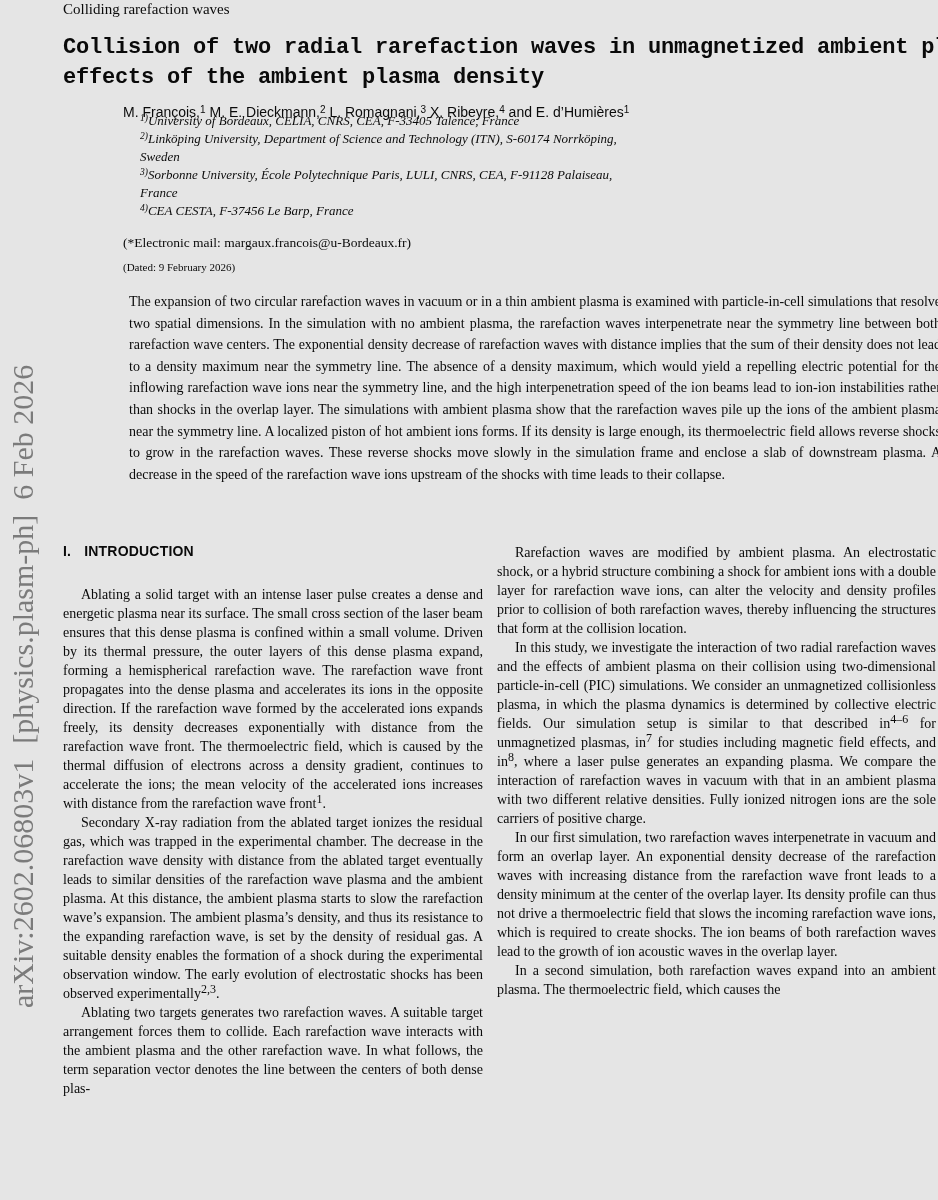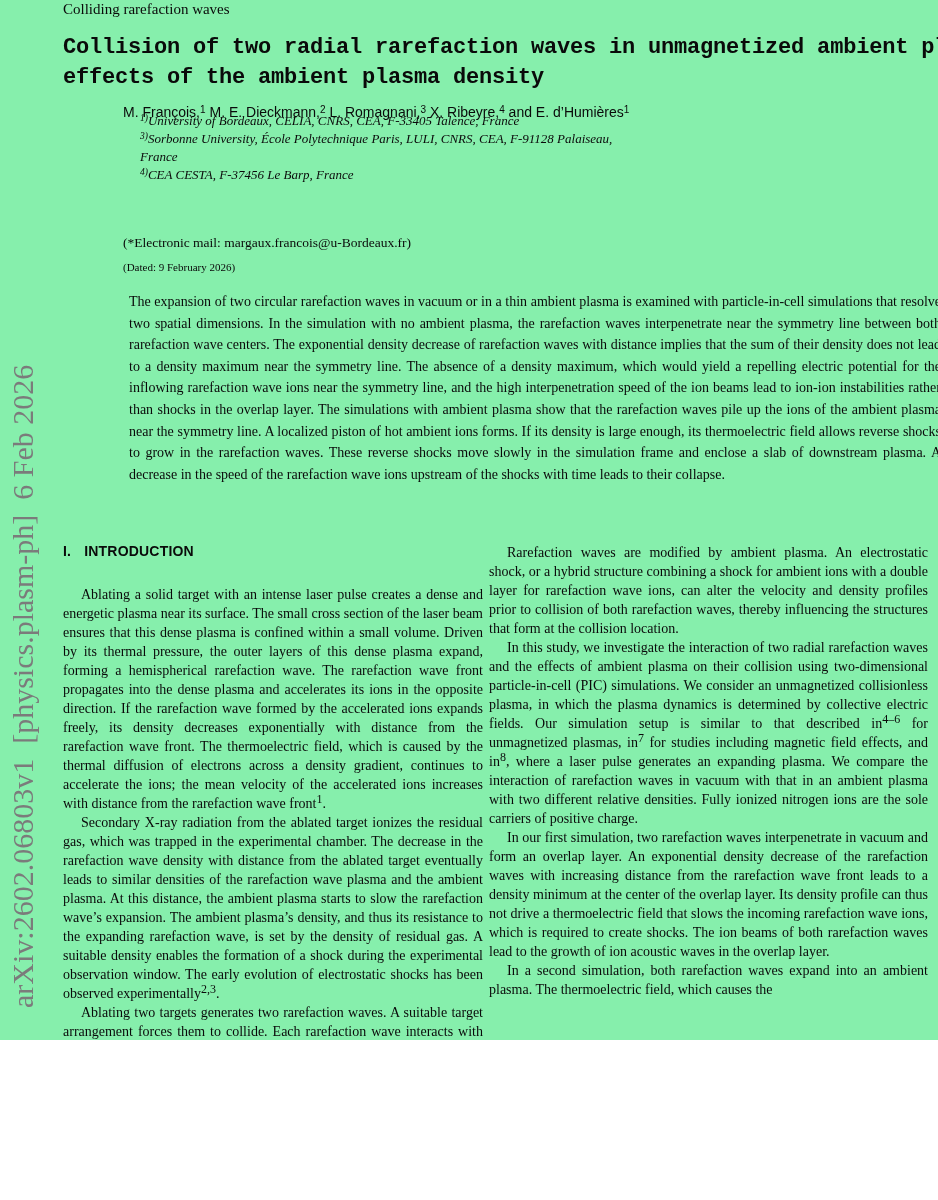--- a/index.html
+++ b/index.html
@@ -1,22 +1,22 @@
 <!DOCTYPE html>
 <html lang="en"><head>
 <meta charset="utf-8">
 <style>
   * { box-sizing: border-box; }
   html, body { margin: 0; padding: 0; background: #ffffff; }
 
   .page {
     position: relative;
     width: 938px;
-    height: 1040px;
-    background: #86efac;
+    height: 1200px;
+    background: #e5e5e5;
     overflow: hidden;
     font-family: "Liberation Serif", "DejaVu Serif", serif;
     color: #0a0a0a;
   }
 
   .running-head {
     position: absolute;
     left: 63px;
     top: 1px;
     font-size: 15px;
@@ -92,21 +92,21 @@
     text-align: justify;
     margin-left: 6px;
   }
 
   .body-columns {
     position: absolute;
     left: 63px;
     top: 543px;
     width: 873px;
     display: flex;
-    gap: 6px;
+    gap: 14px;
     align-items: flex-start;
   }
   .column-left  { width: 420px; }
   .column-right { width: 439px; }
 
   .section-heading {
     font-family: "Liberation Sans", "DejaVu Sans", sans-serif;
     font-weight: 700;
     font-size: 14px;
     letter-spacing: 0.2px;
@@ -134,20 +134,21 @@
 
   <div class="paper-title">
     <div>Collision of two radial rarefaction waves in unmagnetized ambient plasma:</div>
     <div>effects of the ambient plasma density</div>
   </div>
 
   <div class="authors-line">M. François,<sup>1</sup> M. E. Dieckmann,<sup>2</sup> L. Romagnani,<sup>3</sup> X. Ribeyre,<sup>4</sup> and E. d’Humières<sup>1</sup></div>
 
   <div class="affiliations">
       <div class="affil"><sup>1)</sup><span>University of Bordeaux, CELIA, CNRS, CEA, F-33405 Talence, France</span></div>
+      <div class="affil"><sup>2)</sup><span>Linköping University, Department of Science and Technology (ITN), S-60174 Norrköping,<br>Sweden</span></div>
       <div class="affil"><sup>3)</sup><span>Sorbonne University, École Polytechnique Paris, LULI, CNRS, CEA, F-91128 Palaiseau,<br>France</span></div>
       <div class="affil"><sup>4)</sup><span>CEA CESTA, F-37456 Le Barp, France</span></div>
     </div>
 
   <div class="email-line">(*Electronic mail: margaux.francois@u-Bordeaux.fr)</div>
 
   <div class="dated-line">(Dated: 9 February 2026)</div>
 
   <div class="abstract">The expansion of two circular rarefaction waves in vacuum or in a thin ambient plasma is examined with particle-in-cell simulations that resolve two spatial dimensions. In the simulation with no ambient plasma, the rarefaction waves interpenetrate near the symmetry line between both rarefaction wave centers. The exponential density decrease of rarefaction waves with distance implies that the sum of their density does not lead to a density maximum near the symmetry line. The absence of a density maximum, which would yield a repelling electric potential for the inflowing rarefaction wave ions near the symmetry line, and the high interpenetration speed of the ion beams lead to ion-ion instabilities rather than shocks in the overlap layer. The simulations with ambient plasma show that the rarefaction waves pile up the ions of the ambient plasma near the symmetry line. A localized piston of hot ambient ions forms. If its density is large enough, its thermoelectric field allows reverse shocks to grow in the rarefaction waves. These reverse shocks move slowly in the simulation frame and enclose a slab of downstream plasma. A decrease in the speed of the rarefaction wave ions upstream of the shocks with time leads to their collapse.</div>
 

